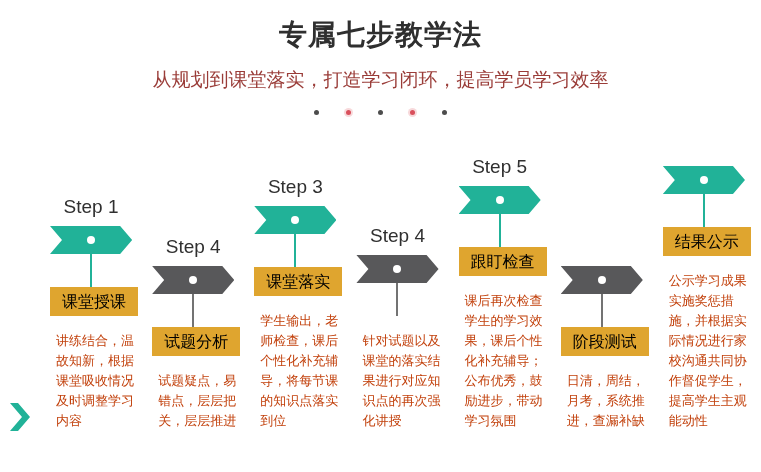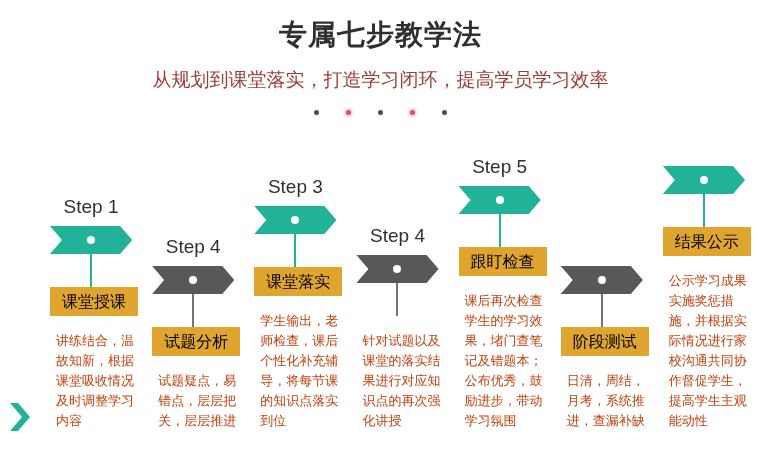--- a/index.html
+++ b/index.html
@@ -152,21 +152,21 @@
     <div class="connector gray"></div>
     <div class="desc">针对试题以及课堂的落实结果进行对应知识点的再次强化讲授</div>
   </div>
       <div class="col">
     <div class="step-head">Step 5</div>
     <div class="chev teal">
       <span class="dot"></span>
     </div>
     <div class="connector teal"></div>
     <div class="tag">跟盯检查</div>
-    <div class="desc">课后再次检查学生的学习效果，堵门查笔记及错题本；公布优秀，鼓励进步，带动学习氛围</div>
+    <div class="desc">课后再次检查学生的学习效果，课后个性化补充辅导；公布优秀，鼓励进步，带动学习氛围</div>
   </div>
       <div class="col">
     <div class="chev gray">
       <span class="dot"></span>
     </div>
     <div class="connector gray"></div>
     <div class="tag">阶段测试</div>
     <div class="desc">日清，周结，月考，系统推进，查漏补缺</div>
   </div>
       <div class="col">

